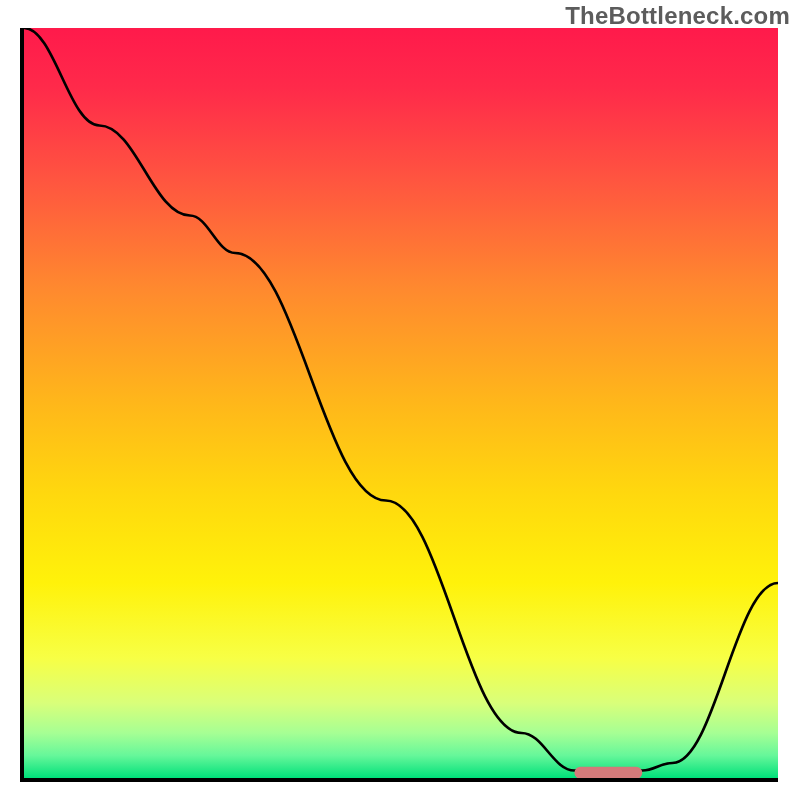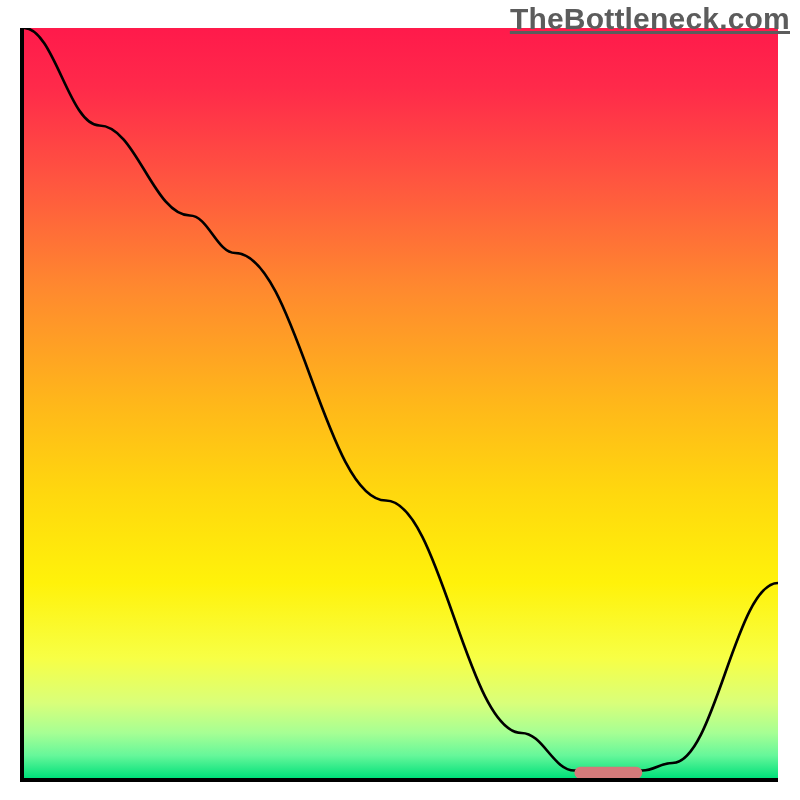--- a/index.html
+++ b/index.html
@@ -13,26 +13,25 @@
   }
   .container {
     position: relative;
     width: 800px;
     height: 800px;
   }
   .watermark {
     position: absolute;
     top: 2px;
     right: 10px;
-    font-size: 30px;
+    font-size: 24px;
     font-weight: 600;
     color: #5c5c5c;
     letter-spacing: 0.2px;
     z-index: 10;
-    text-decoration: underline;
   }
   .plot-area {
     position: absolute;
     left: 20px;
     top: 28px;
     width: 758px;
     height: 754px;
     border-left: 4px solid #000;
     border-bottom: 4px solid #000;
     box-sizing: border-box;

